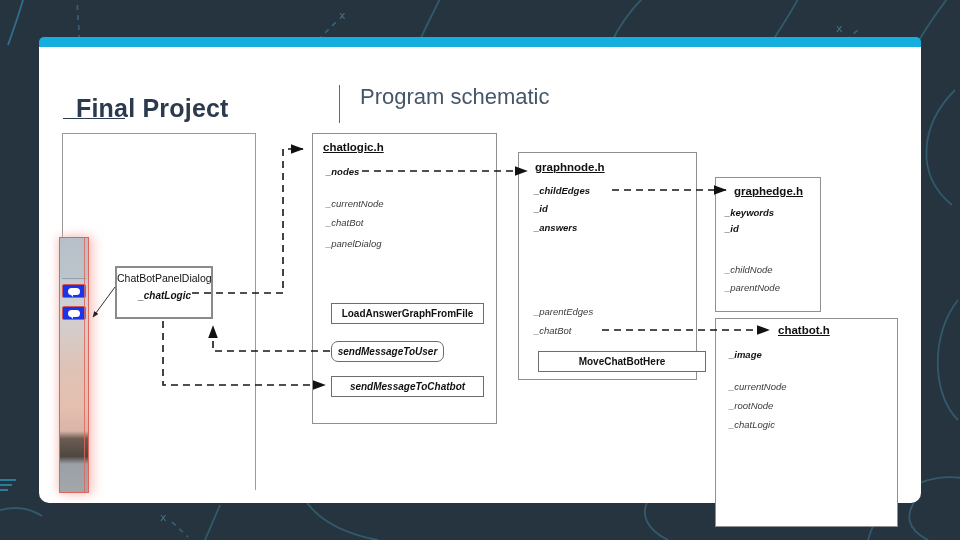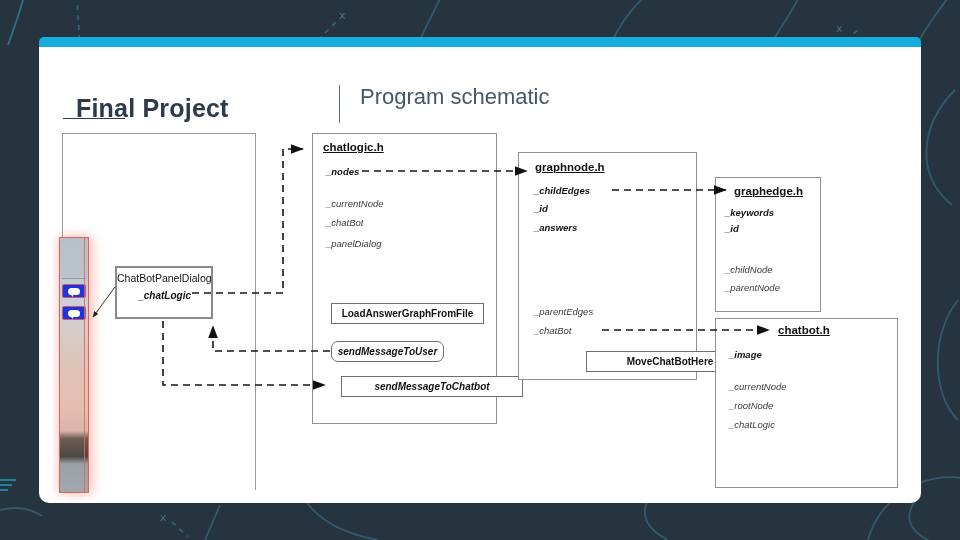--- a/index.html
+++ b/index.html
@@ -146,42 +146,42 @@
   </div>
 
   <div class="ubox" style="left:273px;top:96px;width:185px;height:291px;">
     <div class="box-title">chatlogic.h</div>
     <div class="member b" style="left:13px;top:32px;">_nodes</div>
     <div class="member" style="left:13px;top:64px;">_currentNode</div>
     <div class="member" style="left:13px;top:83px;">_chatBot</div>
     <div class="member" style="left:13px;top:104px;">_panelDialog</div>
     <div class="method" style="left:18px;top:169px;width:153px;">LoadAnswerGraphFromFile</div>
     <div class="method i" style="left:18px;top:207px;width:113px;border-radius:7px;">sendMessageToUser</div>
-    <div class="method i" style="left:18px;top:242px;width:182px;margin-left:10px;">sendMessageToChatbot</div>
+    <div class="method i" style="left:18px;top:242px;width:153px;">sendMessageToChatbot</div>
   </div>
 
   <div class="ubox" style="left:479px;top:115px;width:179px;height:228px;">
     <div class="box-title" style="left:16px;top:8px;">graphnode.h</div>
     <div class="member b" style="left:15px;top:32px;">_childEdges</div>
     <div class="member b" style="left:15px;top:50px;">_id</div>
     <div class="member b" style="left:15px;top:69px;">_answers</div>
     <div class="member" style="left:15px;top:153px;">_parentEdges</div>
     <div class="member" style="left:15px;top:172px;">_chatBot</div>
-    <div class="method" style="left:19px;top:198px;width:168px;margin-left:48px;">MoveChatBotHere</div>
+    <div class="method" style="left:19px;top:198px;width:168px;">MoveChatBotHere</div>
   </div>
 
   <div class="ubox" style="left:676px;top:140px;width:106px;height:135px;text-align:center;">
     <div class="box-title" style="left:18px;top:7px;">graphedge.h</div>
     <div class="member b" style="left:9px;top:29px;">_keywords</div>
     <div class="member b" style="left:9px;top:45px;">_id</div>
     <div class="member" style="left:9px;top:86px;">_childNode</div>
     <div class="member" style="left:9px;top:104px;">_parentNode</div>
   </div>
 
-  <div class="ubox" style="left:676px;top:281px;width:183px;height:170px;">
+  <div class="ubox" style="left:676px;top:281px;width:183px;height:209px;">
     <div class="box-title" style="left:62px;top:5px;">chatbot.h</div>
     <div class="member b" style="left:13px;top:30px;">_image</div>
     <div class="member" style="left:13px;top:62px;">_currentNode</div>
     <div class="member" style="left:13px;top:81px;">_rootNode</div>
     <div class="member" style="left:13px;top:100px;">_chatLogic</div>
   </div>
 
   <svg class="connectors" viewBox="0 0 882 466">
     <defs>
       <marker id="arr" markerWidth="9" markerHeight="7" refX="7.5" refY="3" orient="auto">

